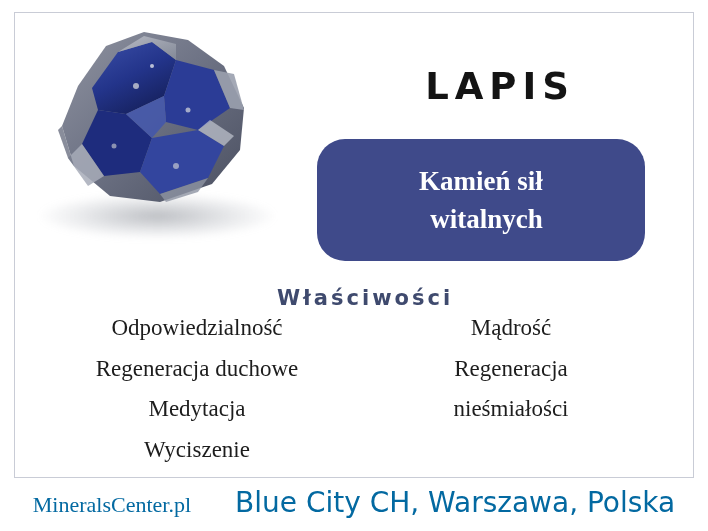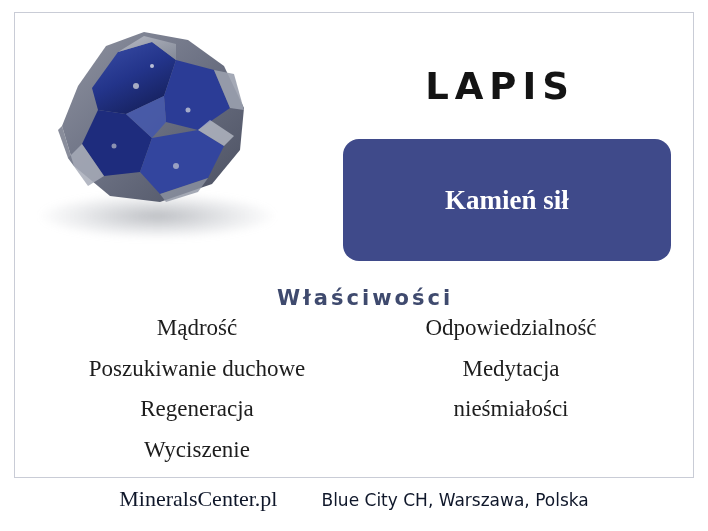--- a/index.html
+++ b/index.html
@@ -74,26 +74,25 @@
   .headline .l2 { display: block; }
 
   
   .badge {
     position: absolute;
     left: 317px;
     top: 139px;
     width: 328px;
     height: 122px;
     background: #3f4a8a;
-    border-radius: 16px;
+    border-radius: 28px;
     display: flex;
     align-items: center;
     justify-content: center;
     text-align: right;
-    margin-left: 26px;
   }
   .badge-text {
     color: #ffffff;
     font-family: "Liberation Serif", serif;
     font-weight: bold;
     font-size: 27px;
     line-height: 1.42;
   }
 
   
@@ -128,24 +127,24 @@
   .footer {
     position: absolute;
     left: 14px;
     top: 486px;
     width: 680px;
     display: flex;
     justify-content: center;
     align-items: baseline;
     gap: 44px;
     font-size: 22px;
-    color: #0f172a;
+    color: #0369a1;
   }
   .footer .site { font-family: "Liberation Serif", serif; }
-  .footer .loc { font-family: "DejaVu Sans", sans-serif; font-size: 17px; }
+  .footer .loc { font-family: "DejaVu Sans", sans-serif; font-size: 28px; }
 </style>
 </head>
 <body>
 
 <div class="card">
   <div class="inner-frame"></div>
 
   <div class="stone-wrap">
     <div class="stone-shadow"></div>
     <div class="stone">
@@ -191,31 +190,32 @@
     </div>
   </div>
 
   <div class="headline">
     <span>LAPIS</span>
   </div>
 
   <div class="badge">
     <div class="badge-text">
       <span>Kamień sił</span><br>
+      <span>witalnych</span>
     </div>
   </div>
 
   <div class="props-title">Właściwości</div>
 
   <div class="props-grid">
+    <div>Odpowiedzialność</div>
     <div>Mądrość</div>
-    <div>Odpowiedzialność</div>
-    <div>Poszukiwanie duchowe</div>
+    <div>Regeneracja duchowe</div>
+    <div>Regeneracja</div>
     <div>Medytacja</div>
-    <div>Regeneracja</div>
     <div>nieśmiałości</div>
     <div>Wyciszenie</div>
   </div>
 
   <div class="footer">
     <span class="site">MineralsCenter.pl</span>
     <span class="loc">Blue City CH, Warszawa, Polska</span>
   </div>
 </div>
 

